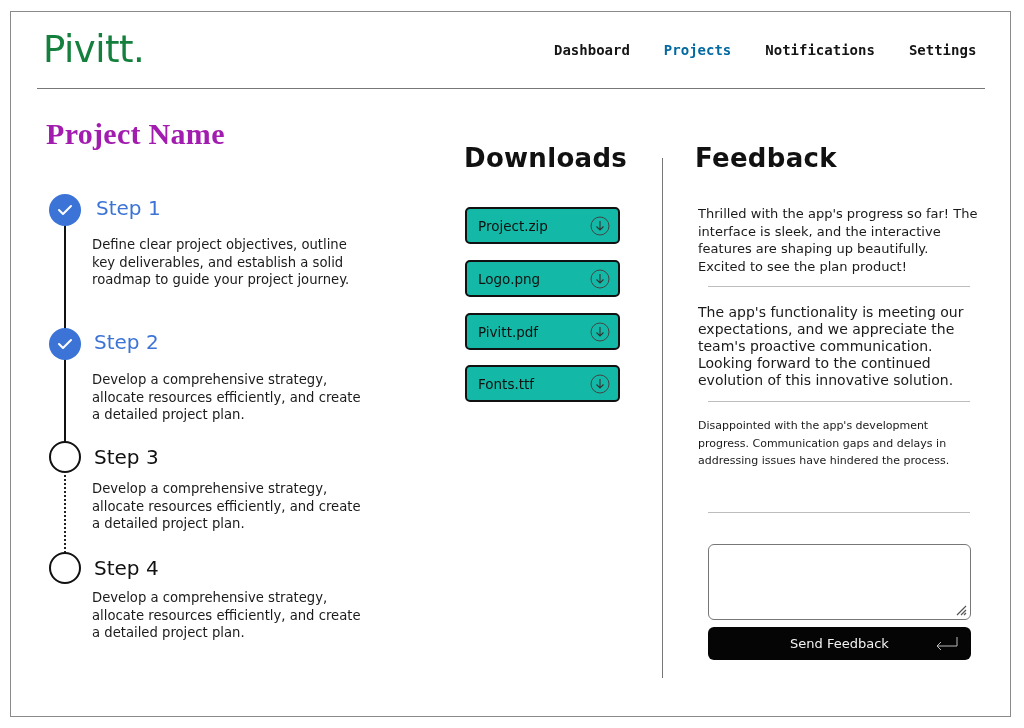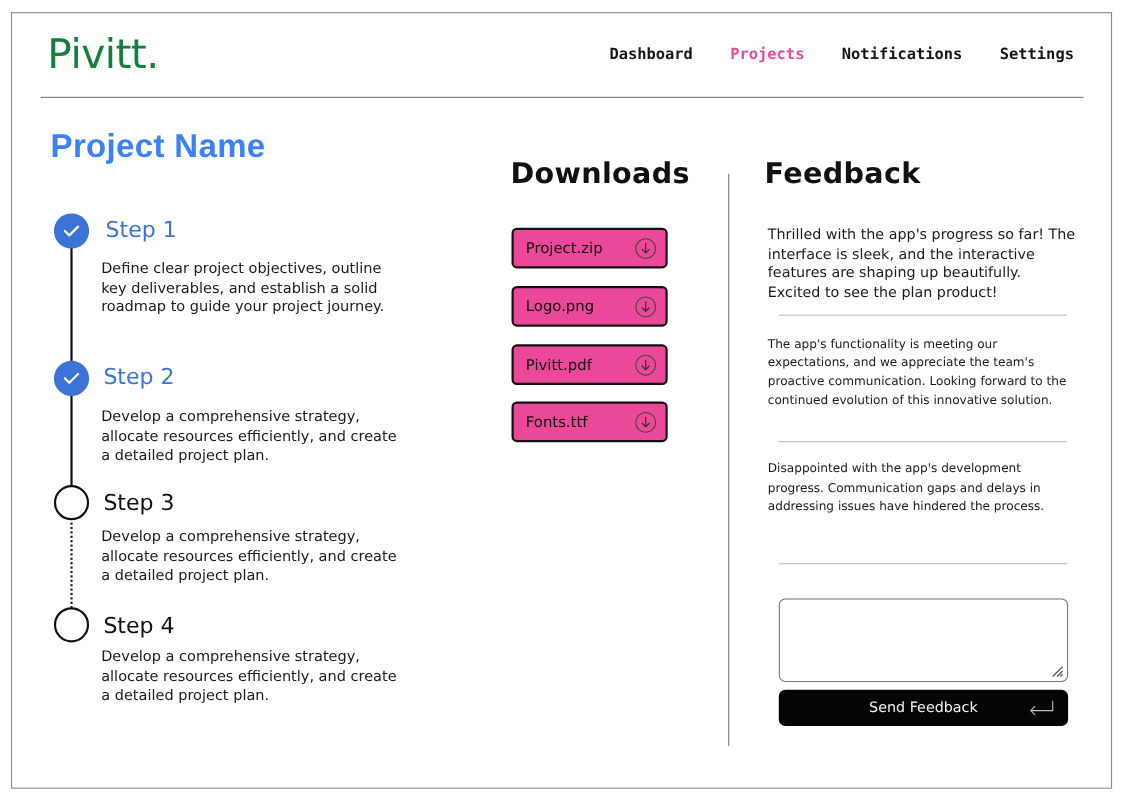--- a/index.html
+++ b/index.html
@@ -14,28 +14,28 @@
     .logo {
       position: absolute; left: 43px; top: 28px;
       font-family: "DejaVu Sans", sans-serif; font-weight: 500;
       font-size: 37px; letter-spacing: -0.5px; color: #15803d;
     }
     .nav { position: absolute; top: 42px; left: 554px; display: flex; }
     .nav-item {
       font-family: "DejaVu Sans Mono", monospace; font-size: 14px; font-weight: 600;
       color: #151515; cursor: pointer; margin-right: 34px; white-space: nowrap;
     }
-    .nav-item.active { color: #ec4899; }
+    .nav-item.active { color: #0369a1; }
     .nav-item:last-child { margin-right: 0; }
     .header-rule { position: absolute; left: 37px; top: 88px; width: 948px; height: 1px; background: #777; }
 
     .page-title {
       position: absolute; left: 46px; top: 117px;
-      font-family: Liberation Sans, sans-serif; font-weight: 700; font-size: 30px; letter-spacing: 0.3px;
-      color: #3b82f6;
+      font-family: Liberation Serif, serif; font-weight: 700; font-size: 30px; letter-spacing: 0.3px;
+      color: #a21caf;
     }
 
     
     .tl-line { position: absolute; left: 64px; width: 2px; background: #111; }
     .tl-dotted { position: absolute; left: 64px; width: 0; border-left: 2px dotted #222; }
     .step-node {
       position: absolute; left: 49px; width: 32px; height: 32px; border-radius: 50%;
       display: flex; align-items: center; justify-content: center;
     }
     .step-node.done { background: #3b74d6; }
@@ -46,23 +46,23 @@
     .step-desc {
       position: absolute; left: 92px; width: 275px;
       font-family: "DejaVu Sans", sans-serif; font-size: 13.2px; line-height: 17.5px; color: #1a1a1a;
     }
 
     
     .section-h {
       position: absolute; font-family: "DejaVu Sans", sans-serif; font-size: 26px; color: #111; letter-spacing: 0.3px;
     }
     .dl-item {
-      position: absolute; left: 465px; width: 142px; height: 37px;
+      position: absolute; left: 465px; width: 155px; height: 37px;
       border: 2px solid #111; border-radius: 5px; display: flex; align-items: center;
-      padding-left: 11px; cursor: pointer; background: #ec4899; text-align: right;
+      padding-left: 11px; cursor: pointer; background: #14b8a6; text-align: right;
     }
     .dl-name { font-family: "DejaVu Sans", sans-serif; font-size: 13.5px; color: #111; }
     .dl-icon {
       position: absolute; right: 8px; top: 7px; width: 20px; height: 20px;
     }
 
     .v-divider { position: absolute; left: 662px; top: 158px; width: 1px; height: 520px; background: #777; }
 
     
     .fb-text {
@@ -163,21 +163,21 @@
     </svg>
 </div>
 
 <div class="v-divider"></div>
 
 <h2 class="section-h" style="left:695px;top:143px;">Feedback</h2>
 
 <p class="fb-text" style="top:205px;font-size:13px;line-height:17.5px;">Thrilled with the app's progress so far! The interface is sleek, and the interactive features are shaping up beautifully. Excited to see the plan product!</p>
 <div class="fb-rule" style="top:286px;"></div>
 
-<p class="fb-text" style="top:304px;font-size:11px;line-height:17px;">The app's functionality is meeting our expectations, and we appreciate the team's proactive communication. Looking forward to the continued evolution of this innovative solution.</p>
+<p class="fb-text" style="top:304px;font-size:14px;line-height:17px;">The app's functionality is meeting our expectations, and we appreciate the team's proactive communication. Looking forward to the continued evolution of this innovative solution.</p>
 <div class="fb-rule" style="top:401px;"></div>
 
 <p class="fb-text" style="top:417px;font-size:11px;line-height:17.5px;">Disappointed with the app's development progress. Communication gaps and delays in addressing issues have hindered the process.</p>
 <div class="fb-rule" style="top:512px;"></div>
 
 <textarea class="fb-textarea" placeholder="" style=""></textarea>
 <svg class="resize-grip" viewBox="0 0 13 13">
     <path d="M12 3 L3 12 M12 7 L7 12 M12 10 L10 12" stroke="#555" stroke-width="1.2"></path>
   </svg>
 

